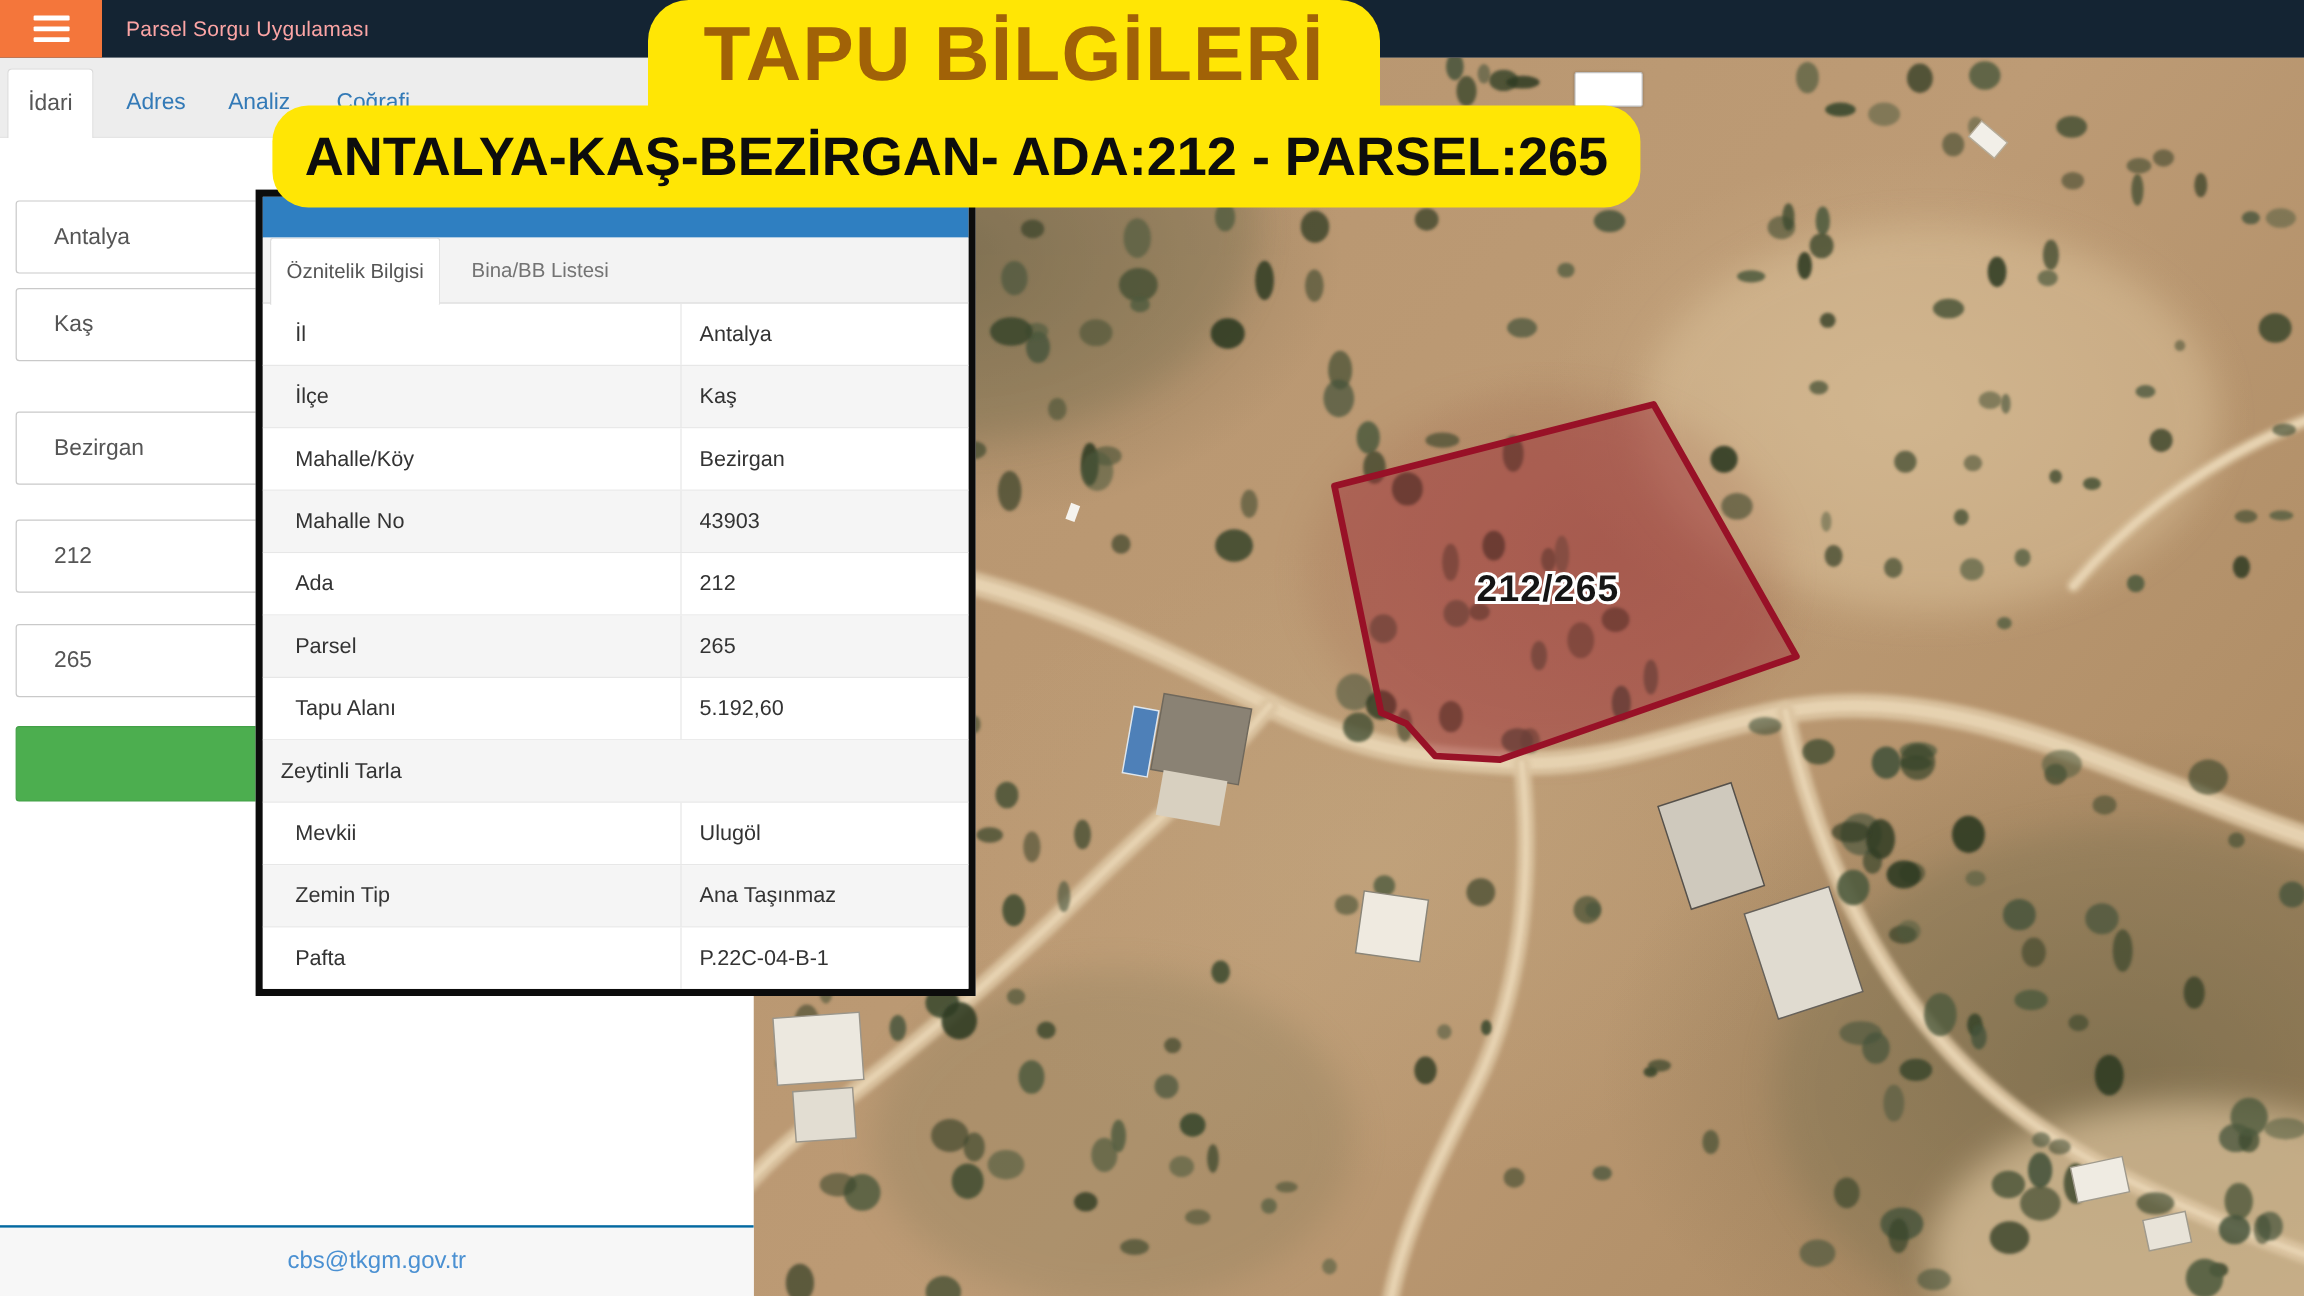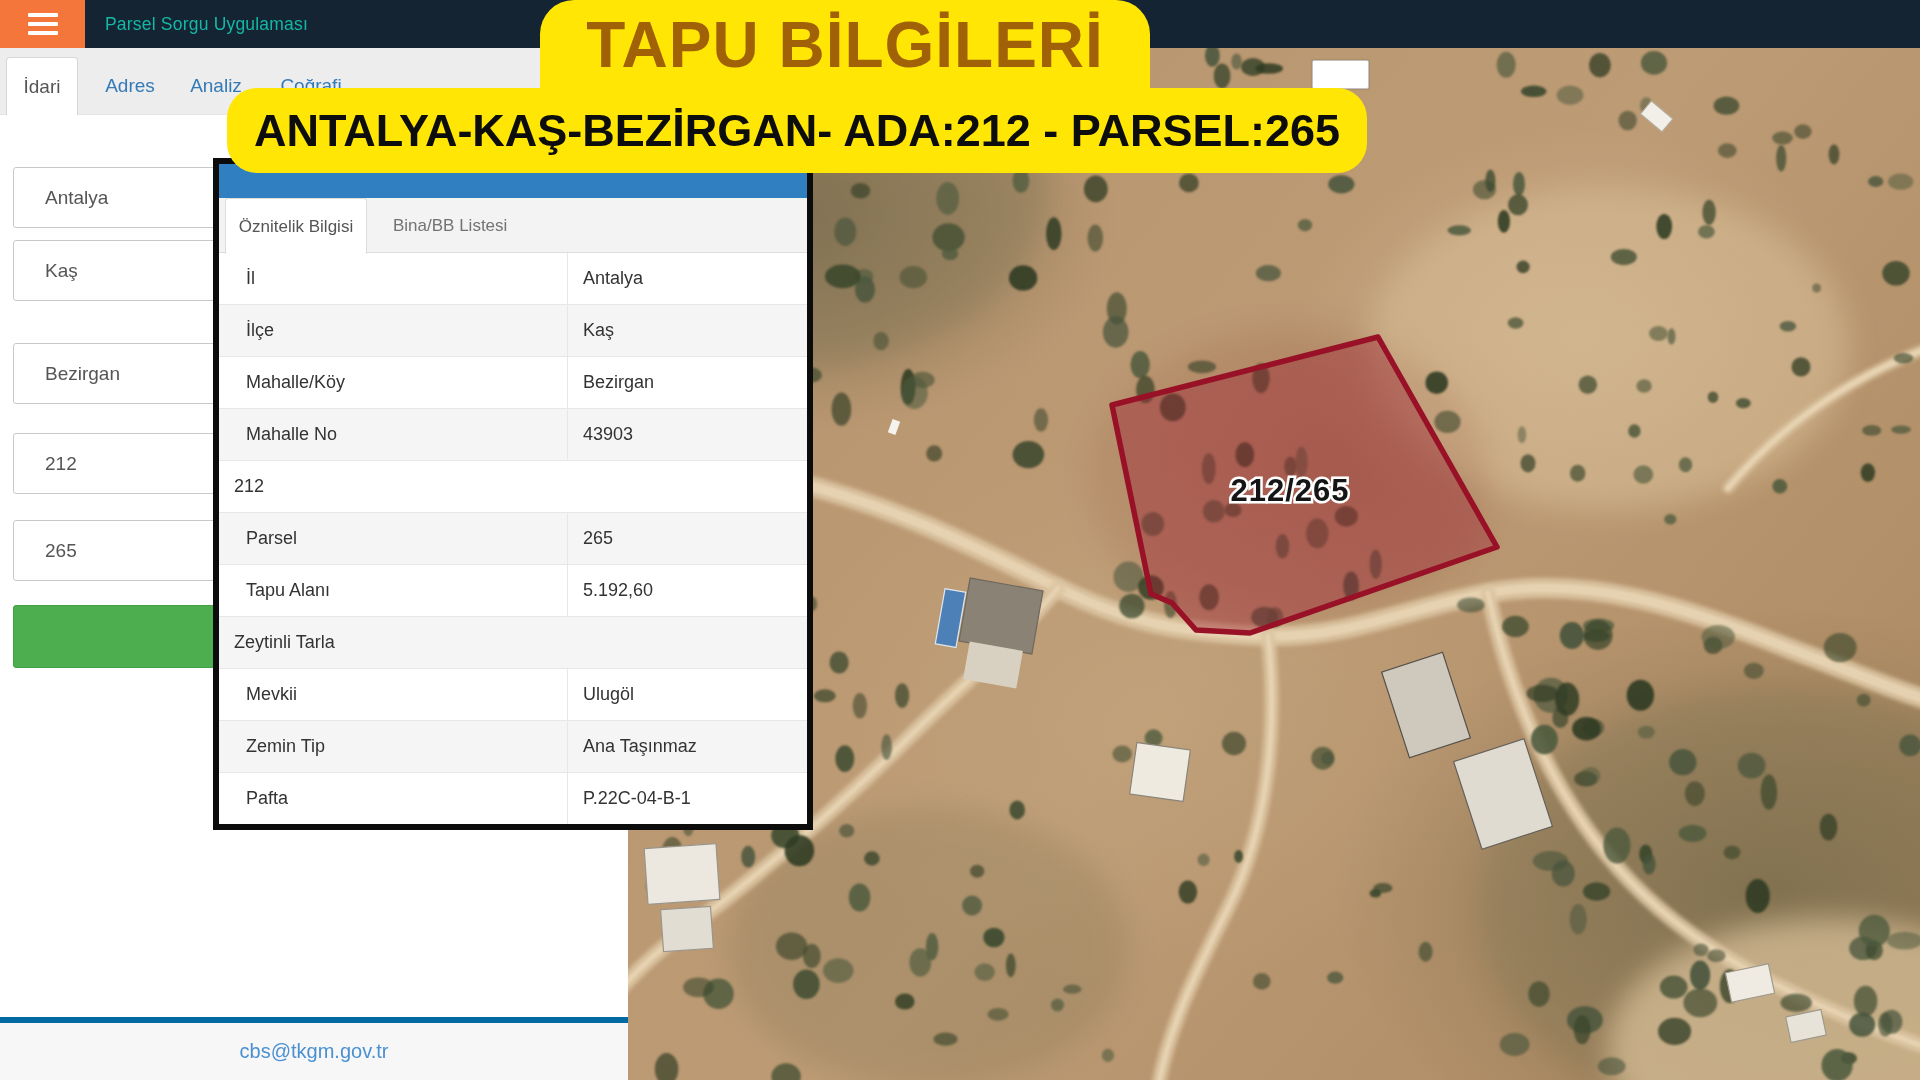--- a/index.html
+++ b/index.html
@@ -4,30 +4,30 @@
 <style>
   html,body{margin:0;padding:0}
   body{
     width:1920px;height:1080px;overflow:hidden;position:relative;
     background:#ffffff;font-family:"Liberation Sans",sans-serif;
   }
   
   #navbar{position:absolute;left:0;top:0;width:1920px;height:48px;background:#142433;z-index:15;display:flex;align-items:center}
   #hamburger{width:85px;height:48px;background:#f4763b;display:flex;flex-direction:column;justify-content:center;align-items:center;gap:5px;cursor:pointer;flex:0 0 auto}
   #hamburger span{display:block;width:30px;height:4px;background:#fff;border-radius:1px}
-  #app-title{color:#14b8a6;font-size:17.5px;margin-left:20px;letter-spacing:.2px}
+  #app-title{color:#fca5a5;font-size:17.5px;margin-left:20px;letter-spacing:.2px}
 
   
   #sidebar{position:absolute;left:0;top:48px;width:628px;height:1032px;background:#fff;z-index:5}
   #sidebar-tabs{position:absolute;left:0;top:0;width:628px;height:67px;background:#ededed;border-bottom:1px solid #e5e5e5;box-sizing:border-box}
   .stab{position:absolute;top:9px;height:58px;display:flex;align-items:center;justify-content:center;font-size:19px;color:#337ab7;cursor:pointer;box-sizing:border-box}
   .stab.active{background:#fff;border:1px solid #d7d7d7;border-bottom:none;color:#555;border-radius:4px 4px 0 0}
   .sfield{position:absolute;left:13px;width:590px;height:61px;background:#fff;border:1px solid #c9c9c9;border-radius:3px;display:flex;align-items:center;padding-left:31px;font-size:19px;color:#555;box-sizing:border-box;cursor:pointer}
   #query-button{position:absolute;left:13px;top:557px;width:590px;height:63px;border:1px solid #43a047;border-radius:3px;cursor:pointer}
-  #sidebar-footer{position:absolute;left:0;bottom:0;width:628px;height:57px;background:#f7f7f7;border-top:6px solid #0369a1;display:flex;align-items:center;justify-content:center}
+  #sidebar-footer{position:absolute;left:0;bottom:0;width:628px;height:57px;background:#f7f7f7;border-top:2px solid #0369a1;display:flex;align-items:center;justify-content:center}
   #footer-email{font-size:20px;color:#4a90d2;text-decoration:none;cursor:pointer}
 
   
   #map{position:absolute;left:628px;top:48px;width:1292px;height:1032px;z-index:1;overflow:hidden;cursor:grab;
     background-color:#b3916c;
     background-image:
       radial-gradient(480px 320px at 12% 16%, rgba(86,82,58,.50), rgba(86,82,58,0) 70%),
       radial-gradient(600px 400px at 88% 82%, rgba(92,88,60,.45), rgba(92,88,60,0) 72%),
       radial-gradient(420px 300px at 74% 28%, rgba(213,188,148,.55), rgba(213,188,148,0) 70%),
       radial-gradient(520px 380px at 40% 65%, rgba(196,170,130,.40), rgba(196,170,130,0) 70%),
@@ -419,20 +419,21 @@
       </div>
       <div class="prow">
         <div class="pcell-label">Mahalle/Köy</div>
         <div class="pcell-value">Bezirgan</div>
       </div>
       <div class="prow">
         <div class="pcell-label">Mahalle No</div>
         <div class="pcell-value">43903</div>
       </div>
       <div class="prow">
+        <div class="pcell-label">Ada</div>
         <div class="pcell-value">212</div>
       </div>
       <div class="prow">
         <div class="pcell-label">Parsel</div>
         <div class="pcell-value">265</div>
       </div>
       <div class="prow">
         <div class="pcell-label">Tapu Alanı</div>
         <div class="pcell-value">5.192,60</div>
       </div>

